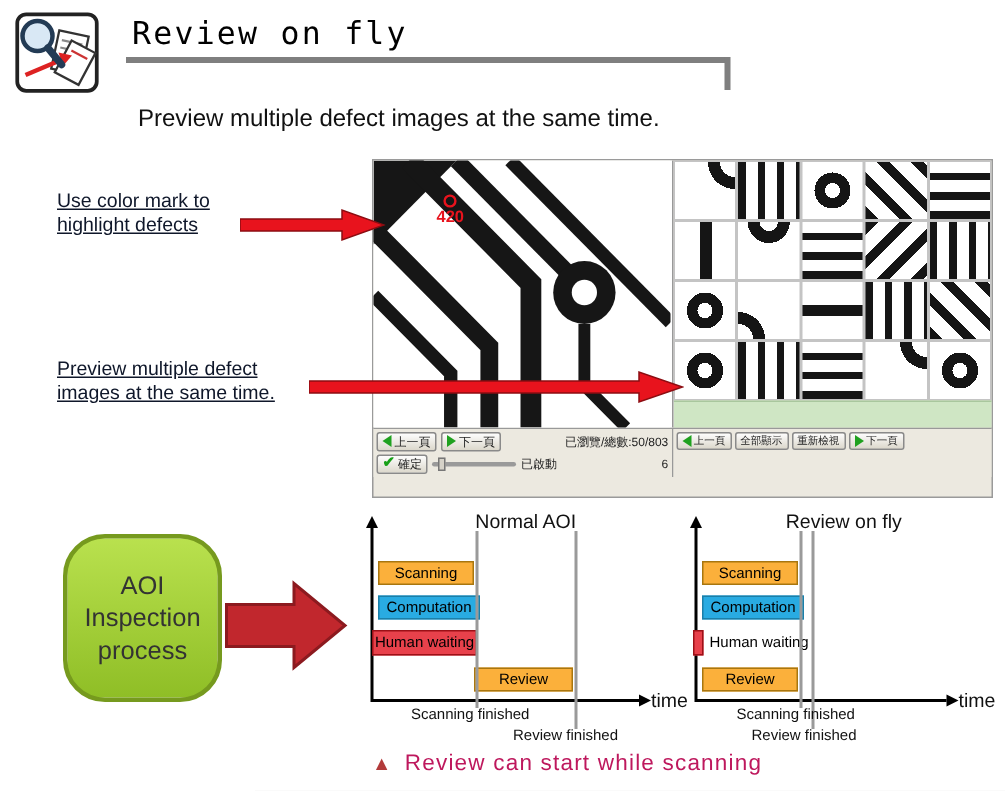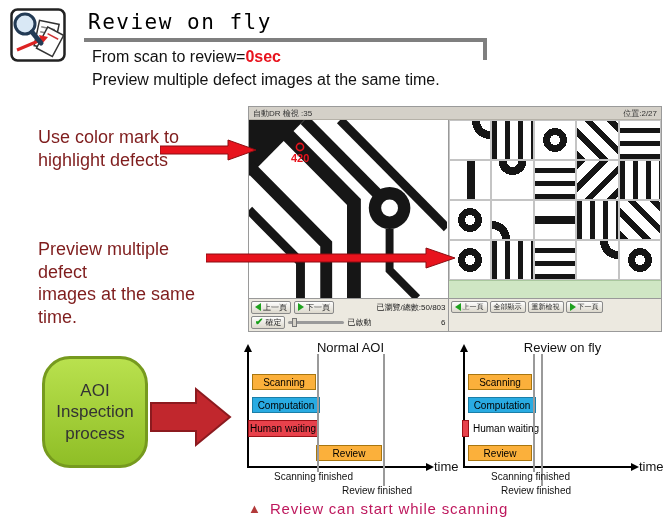--- a/index.html
+++ b/index.html
@@ -11,21 +11,21 @@
   .hdr-icon { position:absolute; left:10px; top:8px; width:56px; height:54px; }
   .page-title { position:absolute; left:88px; top:10px; font-family:"DejaVu Sans Mono", monospace;
                 font-size:21px; letter-spacing:1.5px; color:#000; }
   .rule-h { position:absolute; left:84px; top:38px; width:402px; height:4px; background:#7f7f7f; }
   .rule-v { position:absolute; left:483px; top:38px; width:4px; height:22px; background:#7f7f7f; }
   .sub1 { position:absolute; left:92px; top:48px; font-size:16px; color:#111; }
   .sub1 .hl { color:#e8131d; font-weight:bold; }
   .sub2 { position:absolute; left:92px; top:71px; font-size:16px; color:#111; }
 
   
-  .callout { position:absolute; font-size:18px; line-height:1.25; white-space:pre-line; color:#7f1d1d; }
+  .callout { position:absolute; font-size:13px; line-height:1.25; white-space:pre-line; color:#0f172a;text-decoration:underline; }
   .c1 { left:38px; top:126px; width:160px; }
   .c2 { left:38px; top:238px; width:180px; }
   .arrow-svg { position:absolute; z-index:5; }
   .a1 { left:160px; top:139px; }
   .a2 { left:206px; top:247px; }
 
   
   .shot { position:absolute; left:248px; top:106px; width:414px; height:226px;
           border:1px solid #9a9a9a; background:#ece9e0; }
   .shot-titlebar { height:13px; background:#d4d0c8; border-bottom:1px solid #b5b1a8;
@@ -127,39 +127,34 @@
       <path d="M7 42 L33 31" stroke="#d22" stroke-width="3" fill="none"></path>
       <polygon points="38,29 29,27 32,36" fill="#d22"></polygon>
       <circle cx="15" cy="16" r="10" fill="#d9e8f5" stroke="#233b55" stroke-width="3"></circle>
       <line x1="22" y1="24" x2="31" y2="35" stroke="#233b55" stroke-width="5" stroke-linecap="round"></line>
     </svg>
   </div>
 
   <div class="page-title">Review on fly</div>
   <div class="rule-h"></div>
   <div class="rule-v"></div>
-  <div class="sub1"><span>From scan to review=</span><span class="hl">0sec</span></div>
   <div class="sub2">Preview multiple defect images at the same time.</div>
 
   <div class="callout c1">Use color mark to
 highlight defects</div>
   <svg class="arrow-svg a1" width="97" height="22">
     <polygon points="0,7 68,7 68,1 96,11 68,21 68,15 0,15" fill="#e8131d" stroke="#8c0d12" stroke-width="1"></polygon>
   </svg>
   <div class="callout c2">Preview multiple defect
 images at the same time.</div>
   <svg class="arrow-svg a2" width="250" height="22">
     <polygon points="0,7 220,7 220,1 249,11 220,21 220,15 0,15" fill="#e8131d" stroke="#8c0d12" stroke-width="1"></polygon>
   </svg>
 
   <div class="shot">
-    <div class="shot-titlebar">
-      <span>自動DR 檢視 :35</span>
-      <span>位置:2/27</span>
-    </div>
     <div class="shot-body">
       <div class="shot-left">
         <svg viewBox="0 0 200 178" width="198" height="178" preserveAspectRatio="none">
           <rect width="200" height="178" fill="#fff"></rect>
           <polygon points="0,0 56,0 0,56" fill="#161616"></polygon>
           <path d="M24 0 L106 82 L106 178" fill="none" stroke="#161616" stroke-width="14"></path>
           <path d="M56 0 L136 80" fill="none" stroke="#161616" stroke-width="11"></path>
           <path d="M92 0 L200 108" fill="none" stroke="#161616" stroke-width="9"></path>
           <path d="M0 46 L78 124 L78 178" fill="none" stroke="#161616" stroke-width="12"></path>
           <path d="M0 90 L52 142 L52 178" fill="none" stroke="#161616" stroke-width="9"></path>

